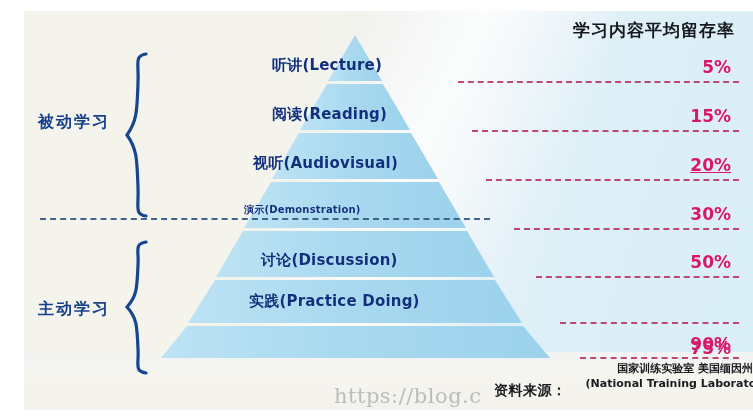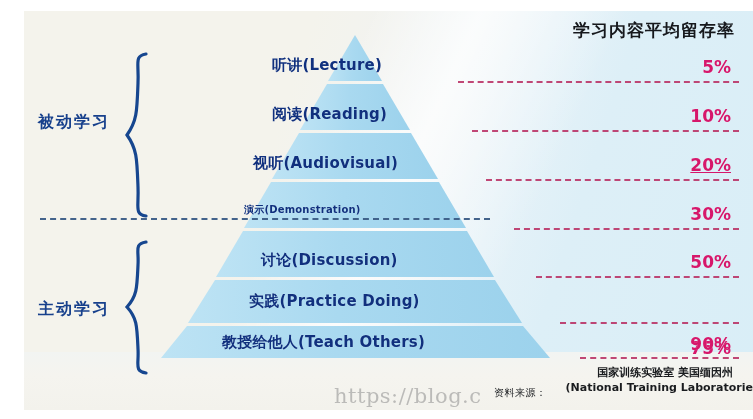--- a/index.html
+++ b/index.html
@@ -84,21 +84,21 @@
     position:absolute;left:255px;bottom:8px;
     font-size:27px;font-weight:bold;color:#17181b;
     letter-spacing:3px;white-space:nowrap;
   }
   #src-wrap{
     position:absolute;left:470px;bottom:10px;
     white-space:nowrap;
   }
   #src-label{
     display:inline-block;vertical-align:top;
-    font-size:10px;font-weight:normal;color:#1a1c1f;
+    font-size:14px;font-weight:bold;color:#1a1c1f;
     letter-spacing:.5px;margin-top:20px;
   }
   #src-body{
     display:inline-block;vertical-align:top;margin-left:14px;
     font-size:11px;font-weight:bold;color:#1a1c1f;
     line-height:1.35;text-align:center;
   }
 
   
   #watermark{
@@ -140,26 +140,25 @@
 
     <polygon points="163,315 499,315 526,347 137,347" fill="url(#bandg)"></polygon>
   </svg>
 
   <div class="tierlabel" style="left:248px;top:45px;font-size:15px;">听讲(Lecture)</div>
   <div class="tierlabel" style="left:248px;top:94px;font-size:15px;">阅读(Reading)</div>
   <div class="tierlabel" style="left:229px;top:143px;font-size:15px;">视听(Audiovisual)</div>
   <div class="tierlabel" style="left:220px;top:192px;font-size:10px;">演示(Demonstration)</div>
   <div class="tierlabel" style="left:237px;top:240px;font-size:15px;">讨论(Discussion)</div>
   <div class="tierlabel" style="left:225px;top:281px;font-size:15px;">实践(Practice Doing)</div>
-  <div class="tierlabel" style="left:198px;top:322px;font-size:15px;">教授给他人(Teach Others)</div>
 
   <div id="rate-header">学习内容平均留存率</div>
 
   <div class="pct" style="top:46px;">5%</div>
-  <div class="pct" style="top:95px;">10%</div>
+  <div class="pct" style="top:95px;">15%</div>
   <div class="pct" style="top:144px;text-decoration:underline;">20%</div>
   <div class="pct" style="top:193px;">30%</div>
   <div class="pct" style="top:241px;">50%</div>
   <div class="pct" style="top:279px;margin-top:48px;">75%</div>
   <div class="pct" style="top:323px;">90%</div>
 
   <div class="dash-right" style="left:434px;right:14px;top:70px;"></div>
   <div class="dash-right" style="left:448px;right:14px;top:119px;"></div>
   <div class="dash-right" style="left:462px;right:14px;top:168px;"></div>
   <div class="dash-right" style="left:490px;right:14px;top:217px;"></div>

